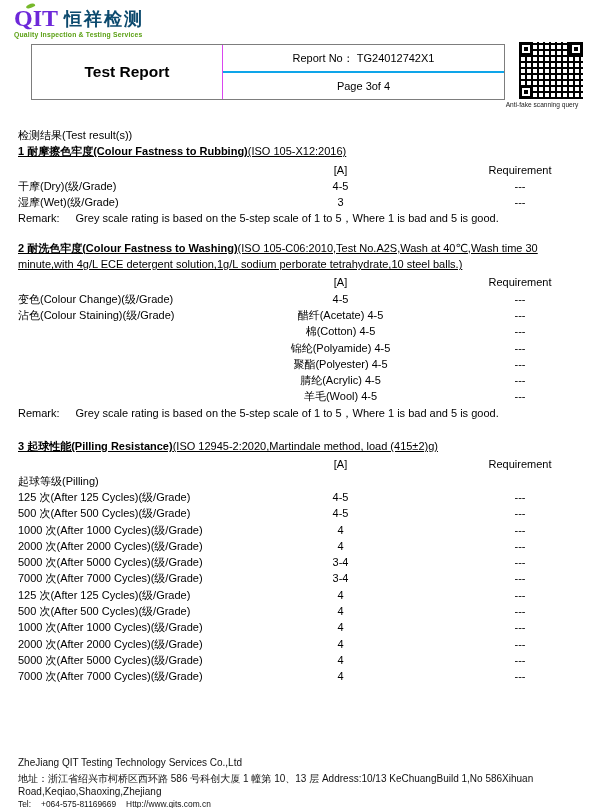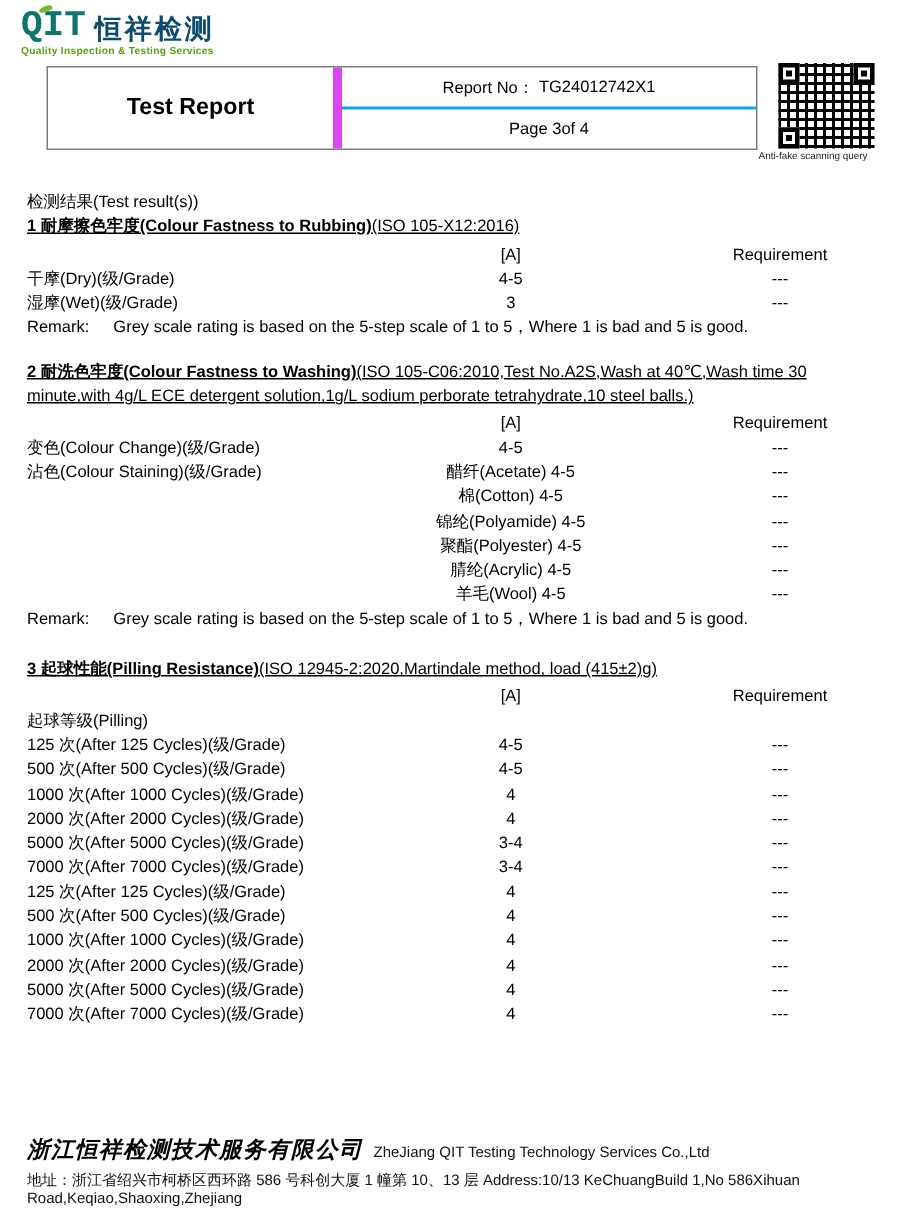--- a/index.html
+++ b/index.html
@@ -4,26 +4,26 @@
 <style>
   html,body{margin:0;padding:0;background:#e8e8e8;}
   .page{
     position:relative;width:600px;height:808px;margin:0 auto;background:#fff;
     font-family:"Liberation Sans","DejaVu Sans",sans-serif;color:#000;overflow:hidden;
   }
   
   .header{position:relative;height:110px;}
   .logo{position:absolute;left:14px;top:6px;}
   .logo-row{display:flex;align-items:flex-end;gap:6px;}
-  .logo-qit{position:relative;font-size:24px;font-weight:bold;color:#0f766e;letter-spacing:0px;line-height:24px;font-family:Liberation Mono, monospace;}
+  .logo-qit{position:relative;font-size:24px;font-weight:bold;color:#6d28d9;letter-spacing:0px;line-height:24px;font-family:Liberation Serif, serif;}
   .leaf{position:absolute;left:12px;top:-2px;width:9px;height:4px;background:#76b82a;border-radius:60% 100% 20% 100%;transform:rotate(-28deg);}
   .logo-cn{font-size:18px;font-weight:bold;color:#0c4a6e;line-height:22px;letter-spacing:2px;}
   .logo-tag{font-size:6.8px;font-weight:bold;color:#5ba014;margin-top:1px;letter-spacing:0.2px;}
   .hdr-table{position:absolute;left:31px;top:44px;width:474px;height:56px;border:1px solid #7d7d7d;box-sizing:border-box;display:flex;}
-  .hdr-left{width:190px;border-right:6px solid #d946ef;display:flex;align-items:center;justify-content:center;text-align:center;}
+  .hdr-left{width:190px;border-right:1px solid #d946ef;display:flex;align-items:center;justify-content:center;text-align:center;}
   .hdr-title{font-size:15.5px;font-weight:bold;}
   .hdr-right{flex:1;display:flex;flex-direction:column;}
   .hdr-cell{flex:1;display:flex;align-items:center;justify-content:center;font-size:11px;}
   .hdr-cell.top{border-bottom:2px solid #0ea5e9;}
   
   .qr{position:absolute;left:519px;top:42px;width:64px;height:57px;
       background-image:
         repeating-linear-gradient(90deg,#000 0 2px,transparent 2px 6px),
         repeating-linear-gradient(0deg,#000 0 2px,#fff 2px 6px);}
   .qr .f{position:absolute;width:14px;height:14px;background:#fff;border:3px solid #000;box-sizing:border-box;}
@@ -235,21 +235,20 @@
       <div class="trow">
         <span>7000 次(After 7000 Cycles)(级/Grade)</span>
         <span class="val">4</span>
         <span class="req">---</span>
       </div>
     </div>
   </div>
 
   <div class="footer">
     <div class="f-line1">
-      <span class="f-company-cn">浙江恒祥检测技术服务有限公司</span>
       <span class="f-company-en">ZheJiang QIT Testing Technology Services Co.,Ltd</span>
     </div>
     <div class="f-line2">
       <span>地址：浙江省绍兴市柯桥区西环路 586 号科创大厦 1 幢第 10、13 层</span>
       <span>Address:10/13 KeChuangBuild 1,No 586Xihuan Road,Keqiao,Shaoxing,Zhejiang</span>
     </div>
     <div class="f-line3">
       <span>Tel:</span><span>+064-575-81169669</span><span>Http://www.qits.com.cn</span>
     </div>
   </div>

